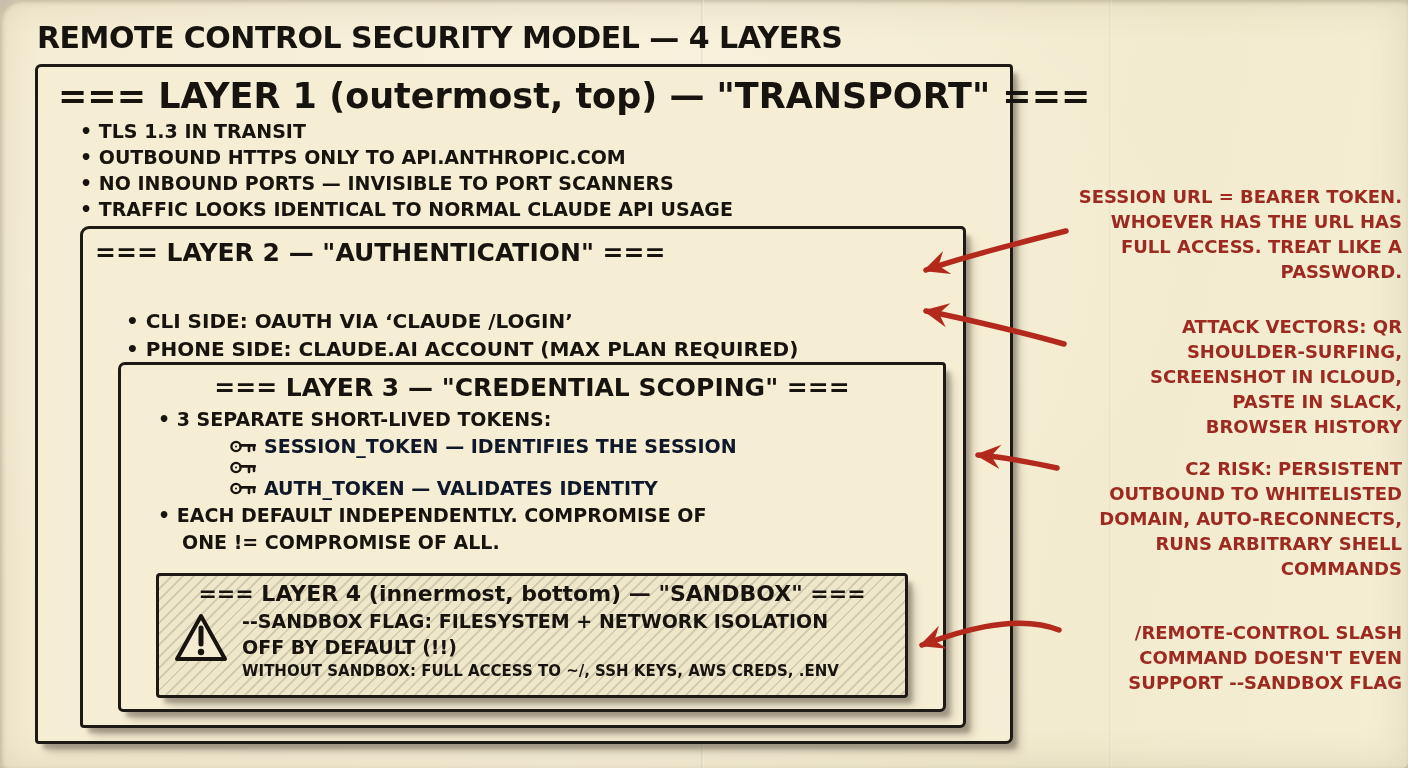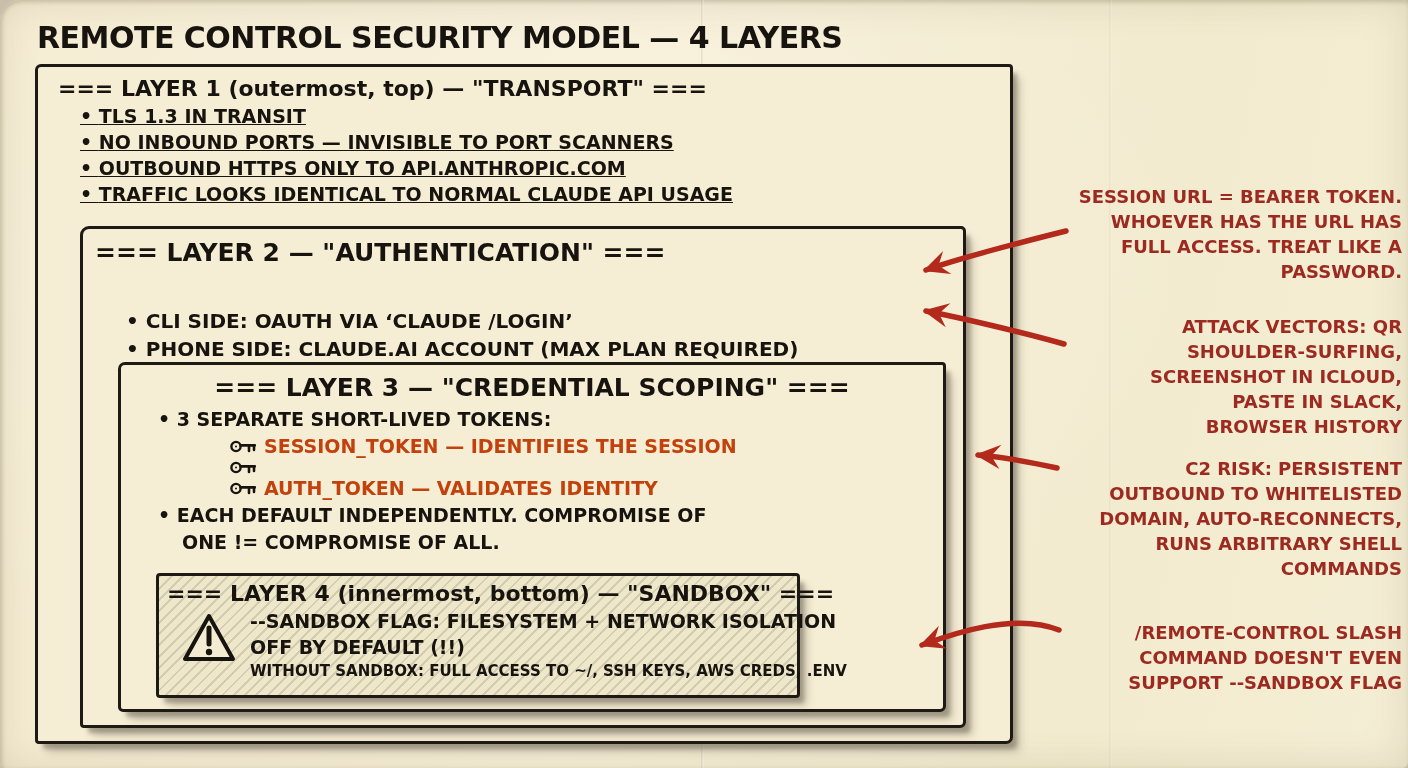--- a/index.html
+++ b/index.html
@@ -32,46 +32,45 @@
   .layerbox {
     position:absolute;
     border:3px solid #1d1915;
     background:transparent;
     border-radius:6px 4px 7px 4px;
     box-shadow: 6px 7px 4px -2px rgba(120,110,92,0.55), 10px 11px 9px -3px rgba(120,110,92,0.30);
   }
   .layer1 { left:35px;  top:64px;  width:978px; height:680px; background:#f6eed4; }
   .layer2 { left:80px;  top:226px; width:886px; height:502px; background:#f6eed4; border-radius:9px 5px 6px 4px;}
   .layer3 { left:118px; top:362px; width:828px; height:350px; background:#f6eed4; border-radius:7px 4px 6px 5px;}
-  .layer4 { left:156px; top:573px; width:644px; height:125px;
+  .layer4 { left:156px; top:573px; width:752px; height:125px;
     background:
       repeating-linear-gradient(135deg, rgba(104,96,80,0.20) 0px, rgba(104,96,80,0.20) 2px, rgba(0,0,0,0) 2px, rgba(0,0,0,0) 8px),
       #efe7ca;
     border-radius:4px;
-    padding-left:8px;
   }
 
   .layer-header {
     font-weight:bold; color:#17130f; white-space:nowrap;
   }
-  .layer1 .layer-header { margin:9px 0 2px 20px; font-size:22px; }
+  .layer1 .layer-header { margin:9px 0 2px 20px; font-size:35px; }
   .layer2 .layer-header { margin:9px 0 4px 12px; font-size:25px; }
   .layer3 .layer-header { margin:8px 0 4px 0;  font-size:25px; text-align:center; }
   .layer4 .layer-header { margin:5px 0 0 0;   font-size:22px; text-align:center; }
 
   ul.bullets { list-style:none; font-weight:bold; color:#17130f; }
   ul.bullets li { padding-left:24px; text-indent:-24px; white-space:pre-line; }
   ul.bullets li::before { content:"•  "; }
 
-  .layer1 ul.bullets { margin-left:42px; font-size:19px; line-height:26px;text-decoration:underline; }
+  .layer1 ul.bullets { margin-left:42px; font-size:19px; line-height:26px; }
   .layer2 ul.bullets { margin-left:43px; font-size:20px; line-height:28px;margin-top:40px; }
   .layer3 ul.bullets { margin-left:37px; font-size:19px; line-height:27px; }
 
   ul.tokens { list-style:none; margin-left:109px; font-size:19px; line-height:27px;
-    font-weight:bold; color:#c2410c; }
+    font-weight:bold; color:#0f172a; }
   ul.tokens li { display:flex; align-items:center; gap:8px; white-space:nowrap; }
   .key-glyph { flex:0 0 auto; }
 
   .l4-row { display:flex; margin:2px 15px 0 14px; }
   .warn-wrap { flex:0 0 auto; margin-top:4px; }
   .l4-text { margin-left:13px; font-weight:bold; color:#17130f; }
   .l4-line1 { font-size:19px; line-height:26px; white-space:nowrap; }
   .l4-line2 { font-size:19px; line-height:26px; white-space:nowrap; }
   .l4-line3 { font-size:15px; line-height:22px; white-space:nowrap;text-align:center; }
 
@@ -95,22 +94,22 @@
 
   <div class="crease c1"></div>
   <div class="crease c2"></div>
 
   <div class="title">REMOTE CONTROL SECURITY MODEL — 4 LAYERS</div>
 
   <div class="layerbox layer1">
     <div class="layer-header">=== LAYER 1 (outermost, top) — "TRANSPORT" ===</div>
     <ul class="bullets">
       <li>TLS 1.3 IN TRANSIT</li>
+      <li>OUTBOUND HTTPS ONLY TO API.ANTHROPIC.COM</li>
       <li>NO INBOUND PORTS — INVISIBLE TO PORT SCANNERS</li>
-      <li>OUTBOUND HTTPS ONLY TO API.ANTHROPIC.COM</li>
       <li>TRAFFIC LOOKS IDENTICAL TO NORMAL CLAUDE API USAGE</li>
     </ul>
   </div>
 
   <div class="layerbox layer2">
     <div class="layer-header">=== LAYER 2 — "AUTHENTICATION" ===</div>
     <ul class="bullets">
       <li>CLI SIDE: OAUTH VIA ‘CLAUDE /LOGIN’</li>
       <li>PHONE SIDE: CLAUDE.AI ACCOUNT (MAX PLAN REQUIRED)</li>
       <li>TWO INDEPENDENT AUTH CHECKS</li>

